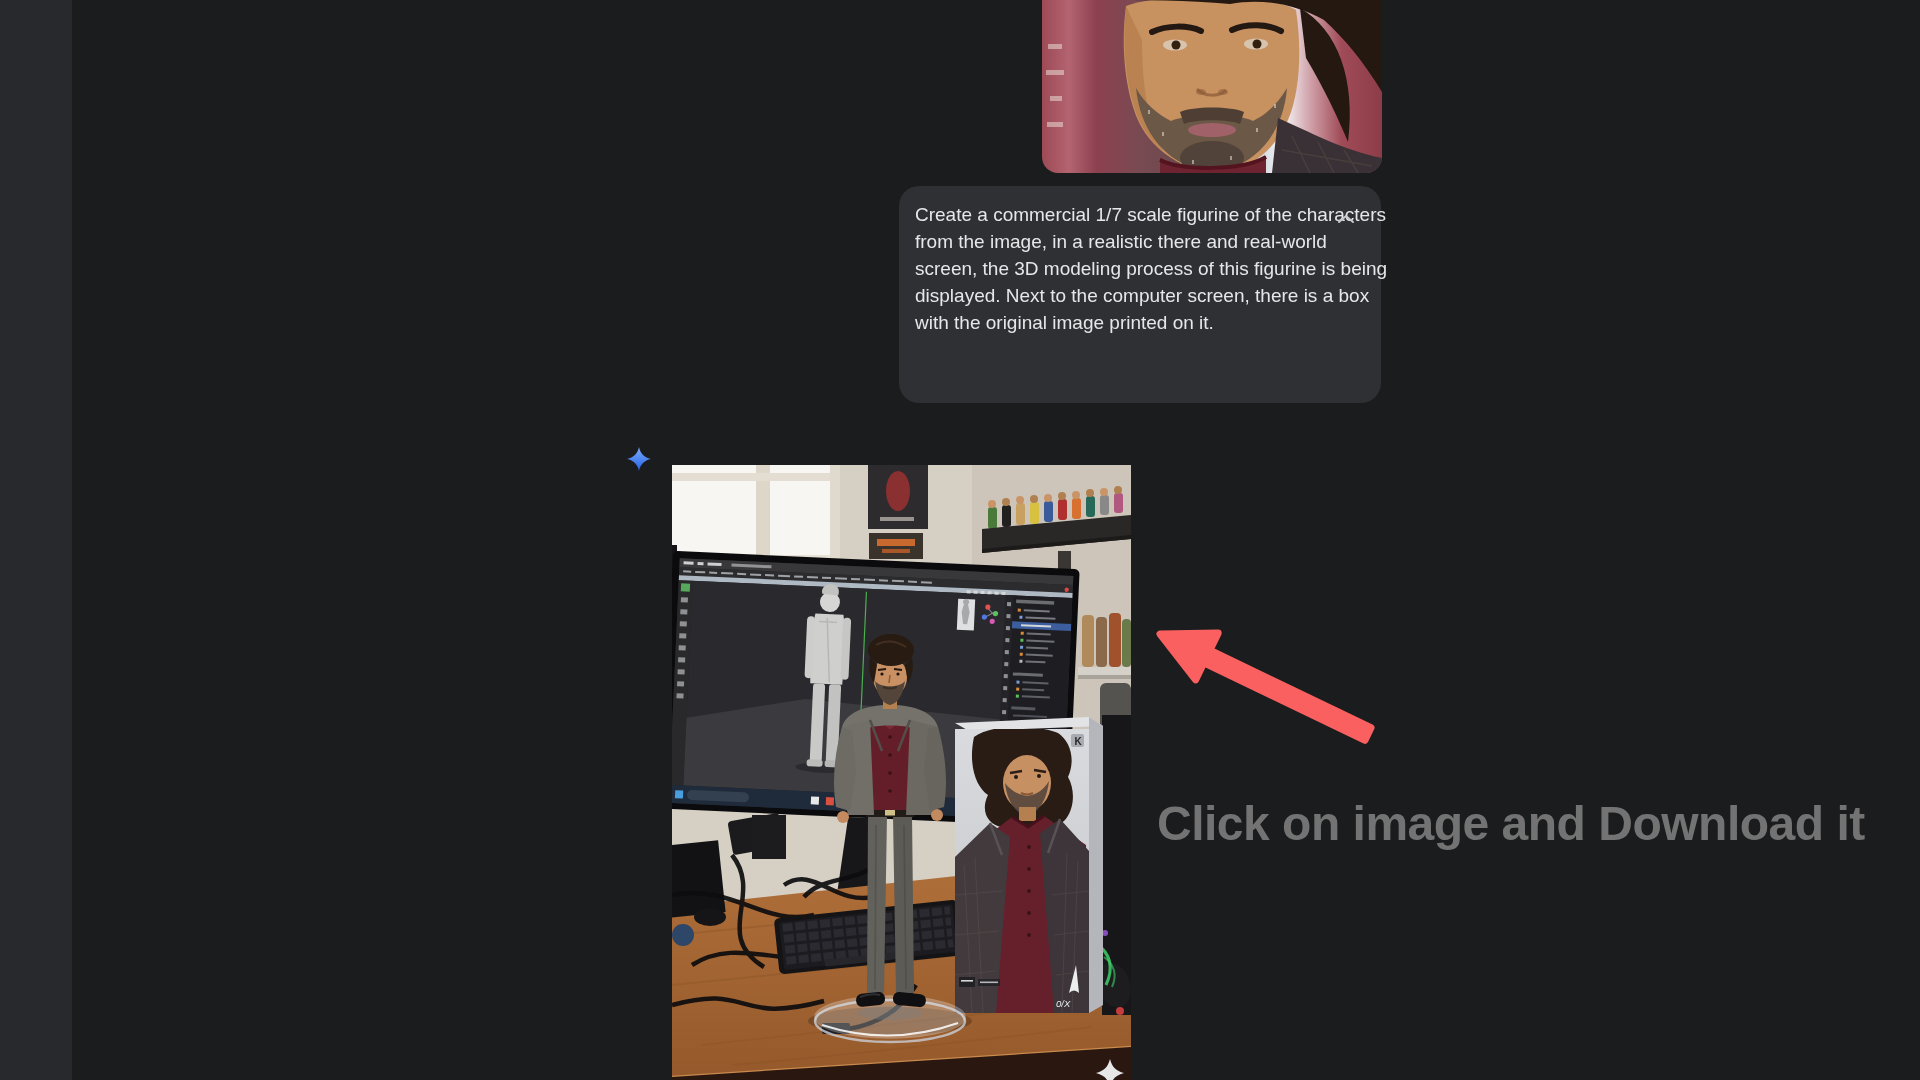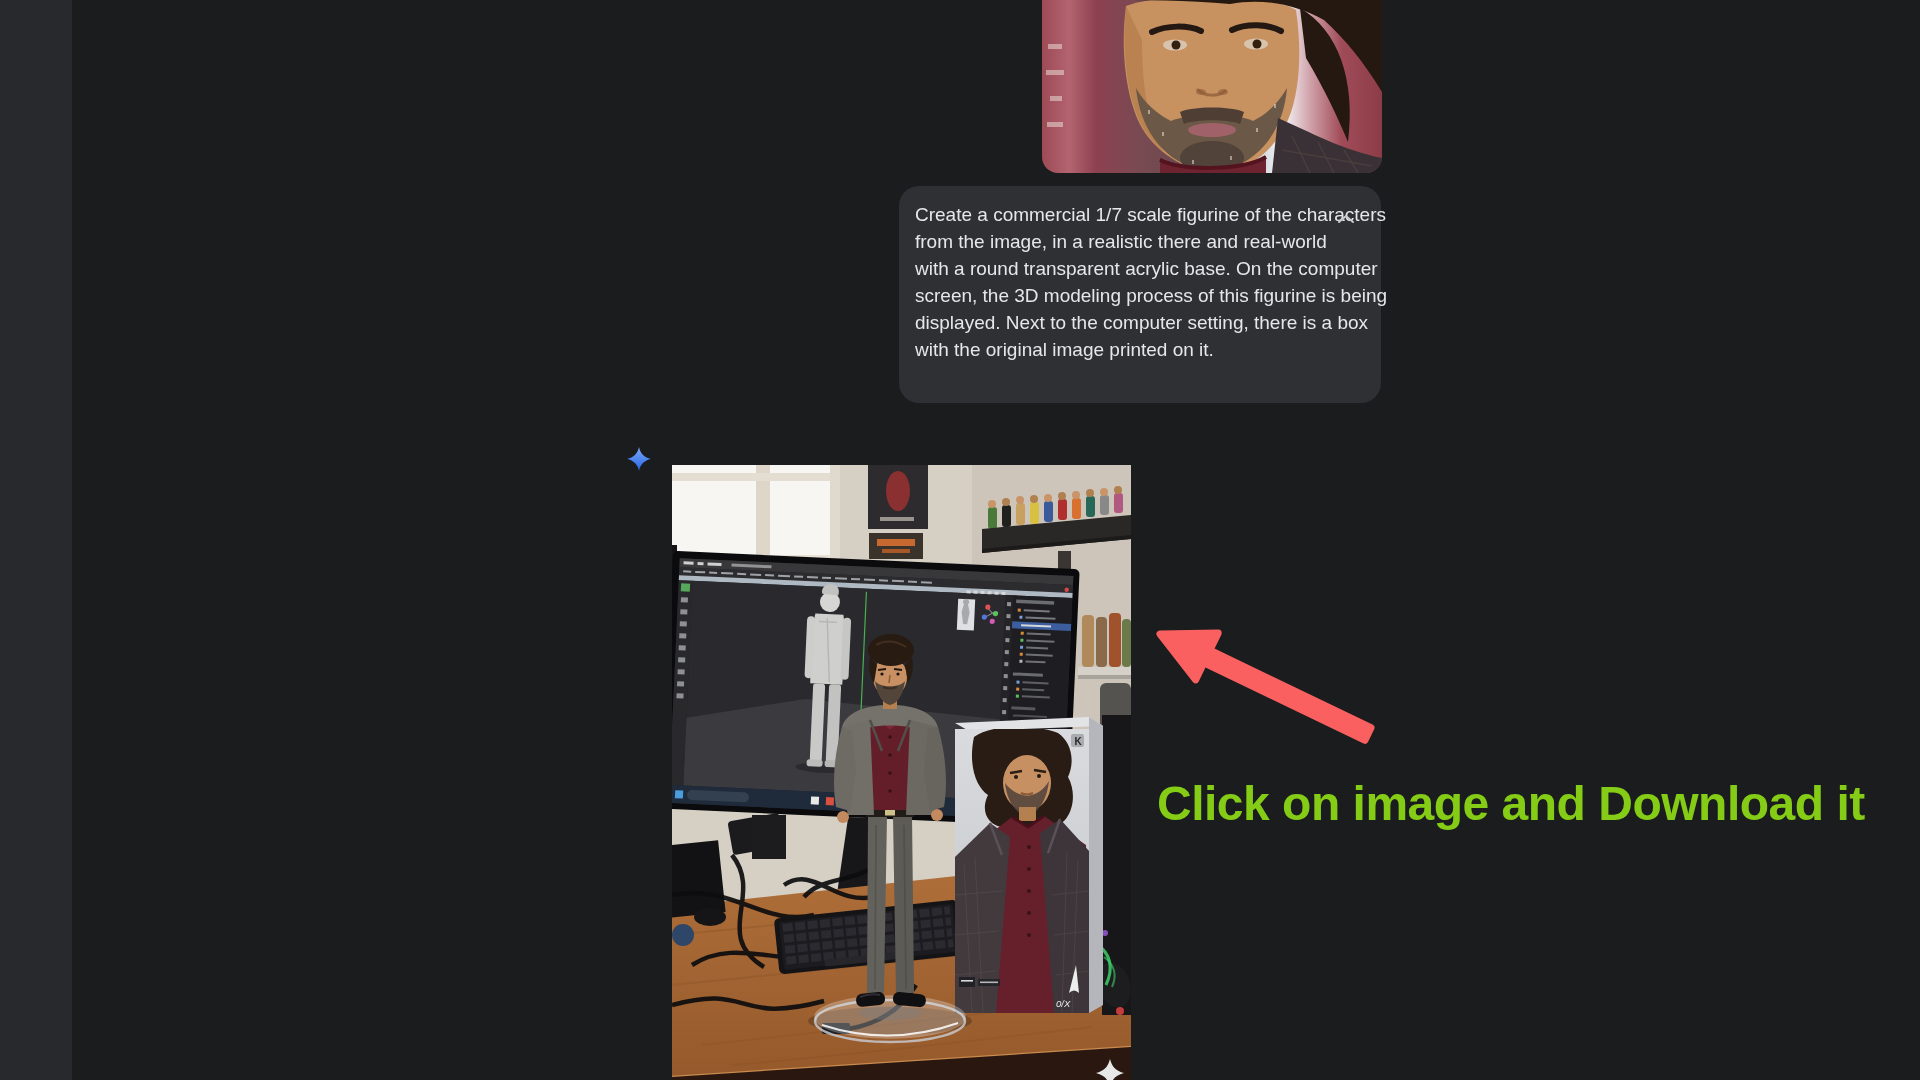--- a/index.html
+++ b/index.html
@@ -23,21 +23,21 @@
     background:transparent;display:flex;align-items:center;justify-content:center;cursor:pointer;padding:0;
   }
   .sparkle{position:absolute;left:626px;top:446px;width:26px;height:26px;}
   .genimg{
     position:absolute;left:672px;top:465px;width:459px;height:615px;
     overflow:hidden;cursor:pointer;background:#d6cfc4;
   }
   .genimg svg{display:block;}
   .arrow-wrap{position:absolute;left:1146px;top:616px;width:240px;height:136px;pointer-events:none;}
   .cta{
-    position:absolute;left:1157px;top:776px;color:#84cc16;
+    position:absolute;left:1157px;top:796px;color:#737373;
     font-size:48px;font-weight:bold;letter-spacing:-0.5px;white-space:nowrap;
   }
 </style>
 </head>
 <body>
 
 <div class="sidebar"></div>
 
 <div class="attachment" title="Uploaded close-up portrait photo of a man with a salt-and-pepper beard, maroon shirt and dark checked blazer">
   <svg width="340" height="173" viewBox="0 0 340 173">
@@ -103,23 +103,22 @@
         <path d="M276,142 L292,173"></path>
         <path d="M302,150 L316,173"></path>
       <path d="M240,150 L330,166"></path>
     </g>
   </svg>
 </div>
 
 <div class="bubble">
   <div class="line">Create a commercial 1/7 scale figurine of the characters</div>
   <div class="line">from the image, in a realistic there and real-world</div>
-  <div class="line">with a round transparent acrylic base. On the computer</div>
   <div class="line">screen, the 3D modeling process of this figurine is being</div>
-  <div class="line">displayed. Next to the computer setting, there is a box</div>
+  <div class="line">displayed. Next to the computer screen, there is a box</div>
   <div class="line">with the original image printed on it.</div>
   <button class="chevron-btn">
     <svg width="18" height="10" viewBox="0 0 18 10">
       <polyline points="2,8 9,2 16,8" fill="none" stroke="#c6c9ce" stroke-width="2" stroke-linecap="round" stroke-linejoin="round"></polyline>
     </svg>
   </button>
 </div>
 
 <div class="sparkle">
   <svg width="26" height="26" viewBox="0 0 24 24">

